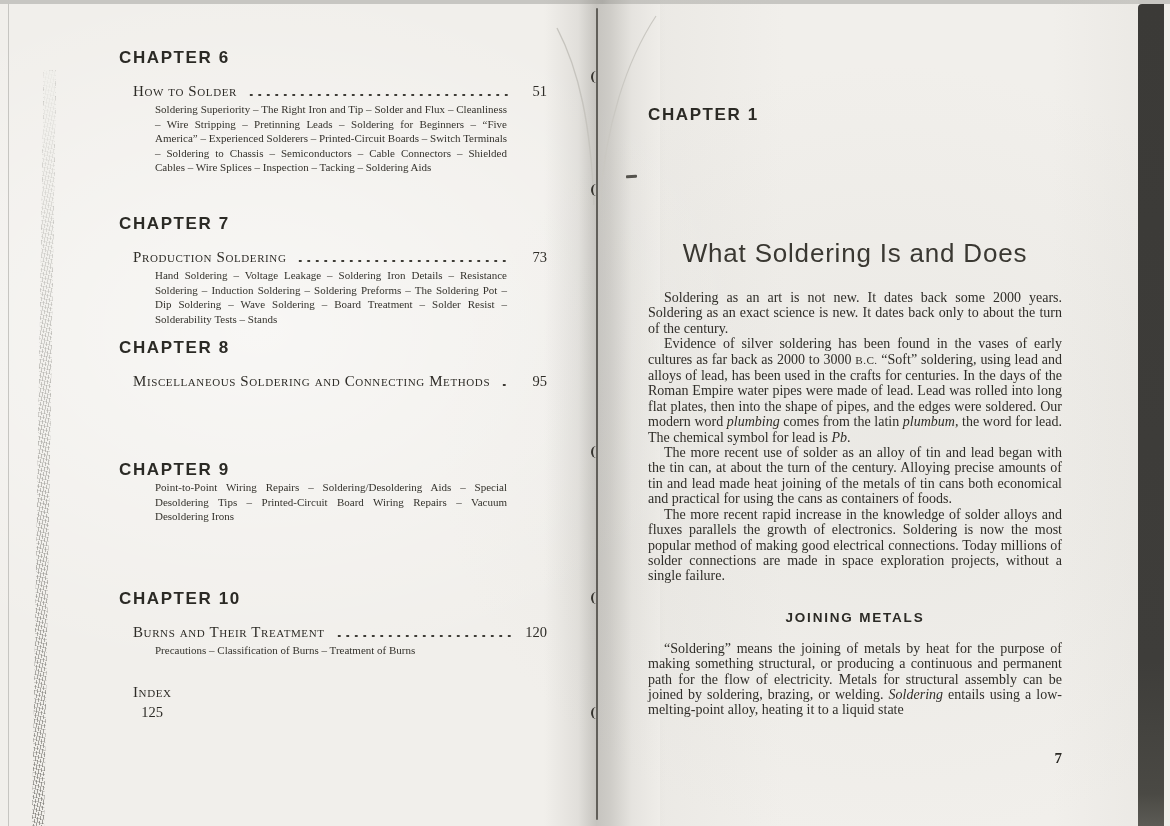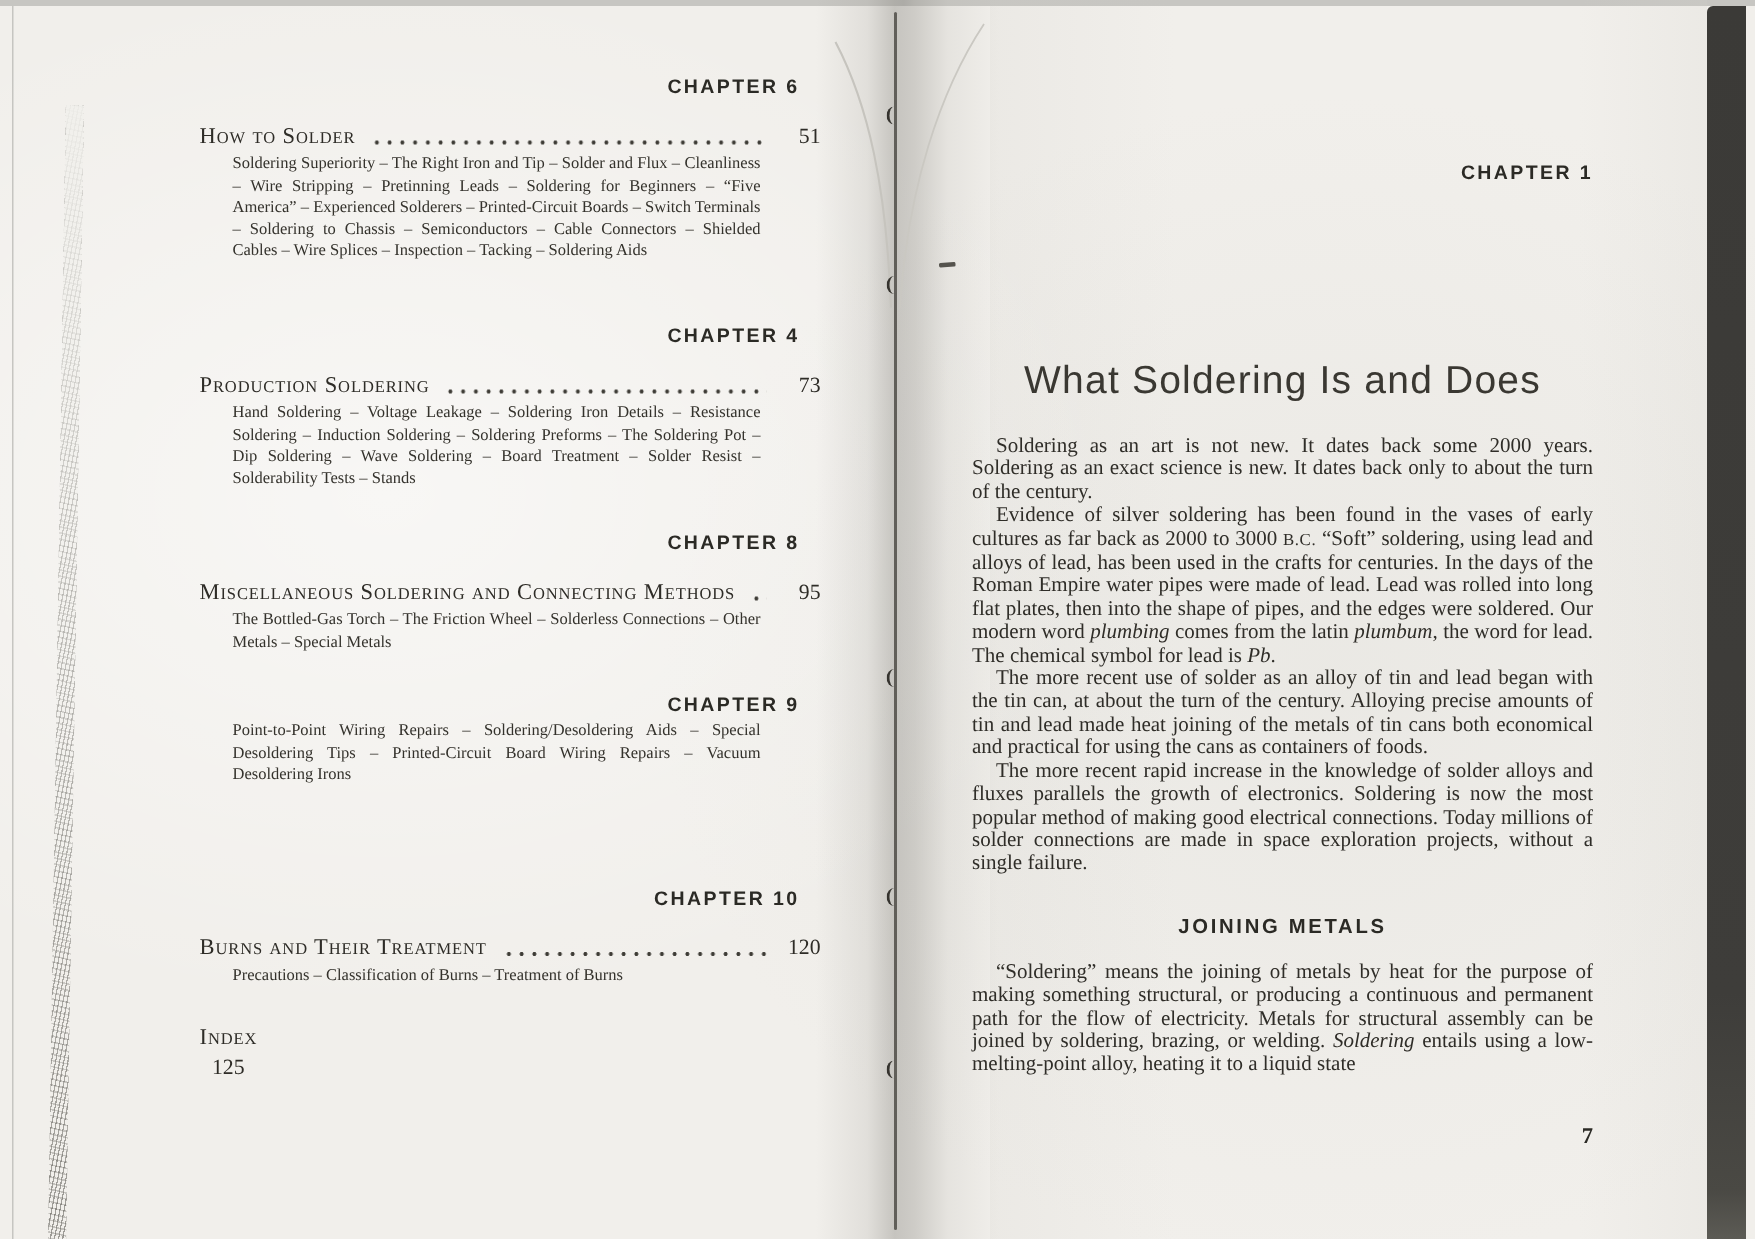--- a/index.html
+++ b/index.html
@@ -49,22 +49,22 @@
     position:absolute; left:660px; top:0; width:478px; height:826px;
     background: linear-gradient(to right, rgba(205,203,197,0.16), rgba(235,234,230,0) 26%, rgba(235,234,230,0) 82%, rgba(210,208,202,0.18));
     pointer-events:none;
   }
 
   
   .page-left { position:absolute; left:133px; top:0; width:414px; height:826px; }
   .toc-section { position:absolute; left:0; width:414px; }
   .chap-head {
     font-family:"Liberation Sans","DejaVu Sans",sans-serif;
-    font-weight:700; font-size:13px; line-height:16px;
-    letter-spacing:1.6px; text-align:right; color:#2b2a25;
+    font-weight:700; font-size:17px; line-height:16px;
+    letter-spacing:1.6px; text-align:left; color:#2b2a25;
   }
   .page-left .chap-head { transform: translateX(-14px); }
   .toc-entry { display:flex; align-items:baseline; margin-top:17px; }
   .toc-title { font-size:15px; font-variant:small-caps; letter-spacing:0.6px; color:#2e2c27; white-space:nowrap; }
   .leader {
     flex:1; height:4px; align-self:flex-end; margin:0 6px 3px 10px;
     background-image: radial-gradient(circle, #3e3c36 1.15px, rgba(0,0,0,0) 1.5px);
     background-size: 8.5px 4px; background-position: 0 50%; background-repeat: repeat-x;
   }
   .toc-page { min-width:30px; text-align:right; font-size:14.5px; color:#2e2c27; }
@@ -127,37 +127,36 @@
       <div class="chap-head">CHAPTER 6</div>
       <div class="toc-entry">
         <span class="toc-title">How to Solder</span>
         <span class="leader"></span>
         <span class="toc-page">51</span>
       </div>
       <div class="toc-desc">Soldering Superiority – The Right Iron and Tip – Solder and Flux – Cleanliness – Wire Stripping – Pretinning Leads – Soldering for Beginners – “Five America” – Experienced Solderers – Printed-Circuit Boards – Switch Terminals – Soldering to Chassis – Semiconductors – Cable Connectors – Shielded Cables – Wire Splices – Inspection – Tacking – Soldering Aids</div>
     </div>
 
     <div class="toc-section" style="top:216px">
-      <div class="chap-head">CHAPTER 4</div>
+      <div class="chap-head">CHAPTER 7</div>
       <div class="toc-entry">
         <span class="toc-title">Production Soldering</span>
         <span class="leader"></span>
         <span class="toc-page">73</span>
       </div>
       <div class="toc-desc">Hand Soldering – Voltage Leakage – Soldering Iron Details – Resistance Soldering – Induction Soldering – Soldering Preforms – The Soldering Pot – Dip Soldering – Wave Soldering – Board Treatment – Solder Resist – Solderability Tests – Stands</div>
     </div>
 
-    <div class="toc-section" style="top:354px">
+    <div class="toc-section" style="top:340px">
       <div class="chap-head">CHAPTER 8</div>
       <div class="toc-entry">
         <span class="toc-title">Miscellaneous Soldering and Connecting Methods</span>
         <span class="leader"></span>
         <span class="toc-page">95</span>
       </div>
-      <div class="toc-desc">The Bottled-Gas Torch – The Friction Wheel – Solderless Connections – Other Metals – Special Metals</div>
     </div>
 
     <div class="toc-section" style="top:462px">
       <div class="chap-head">CHAPTER 9</div>
       <div class="toc-desc">Point-to-Point Wiring Repairs – Soldering/Desoldering Aids – Special Desoldering Tips – Printed-Circuit Board Wiring Repairs – Vacuum Desoldering Irons</div>
     </div>
 
     <div class="toc-section" style="top:591px">
       <div class="chap-head">CHAPTER 10</div>
       <div class="toc-entry">

